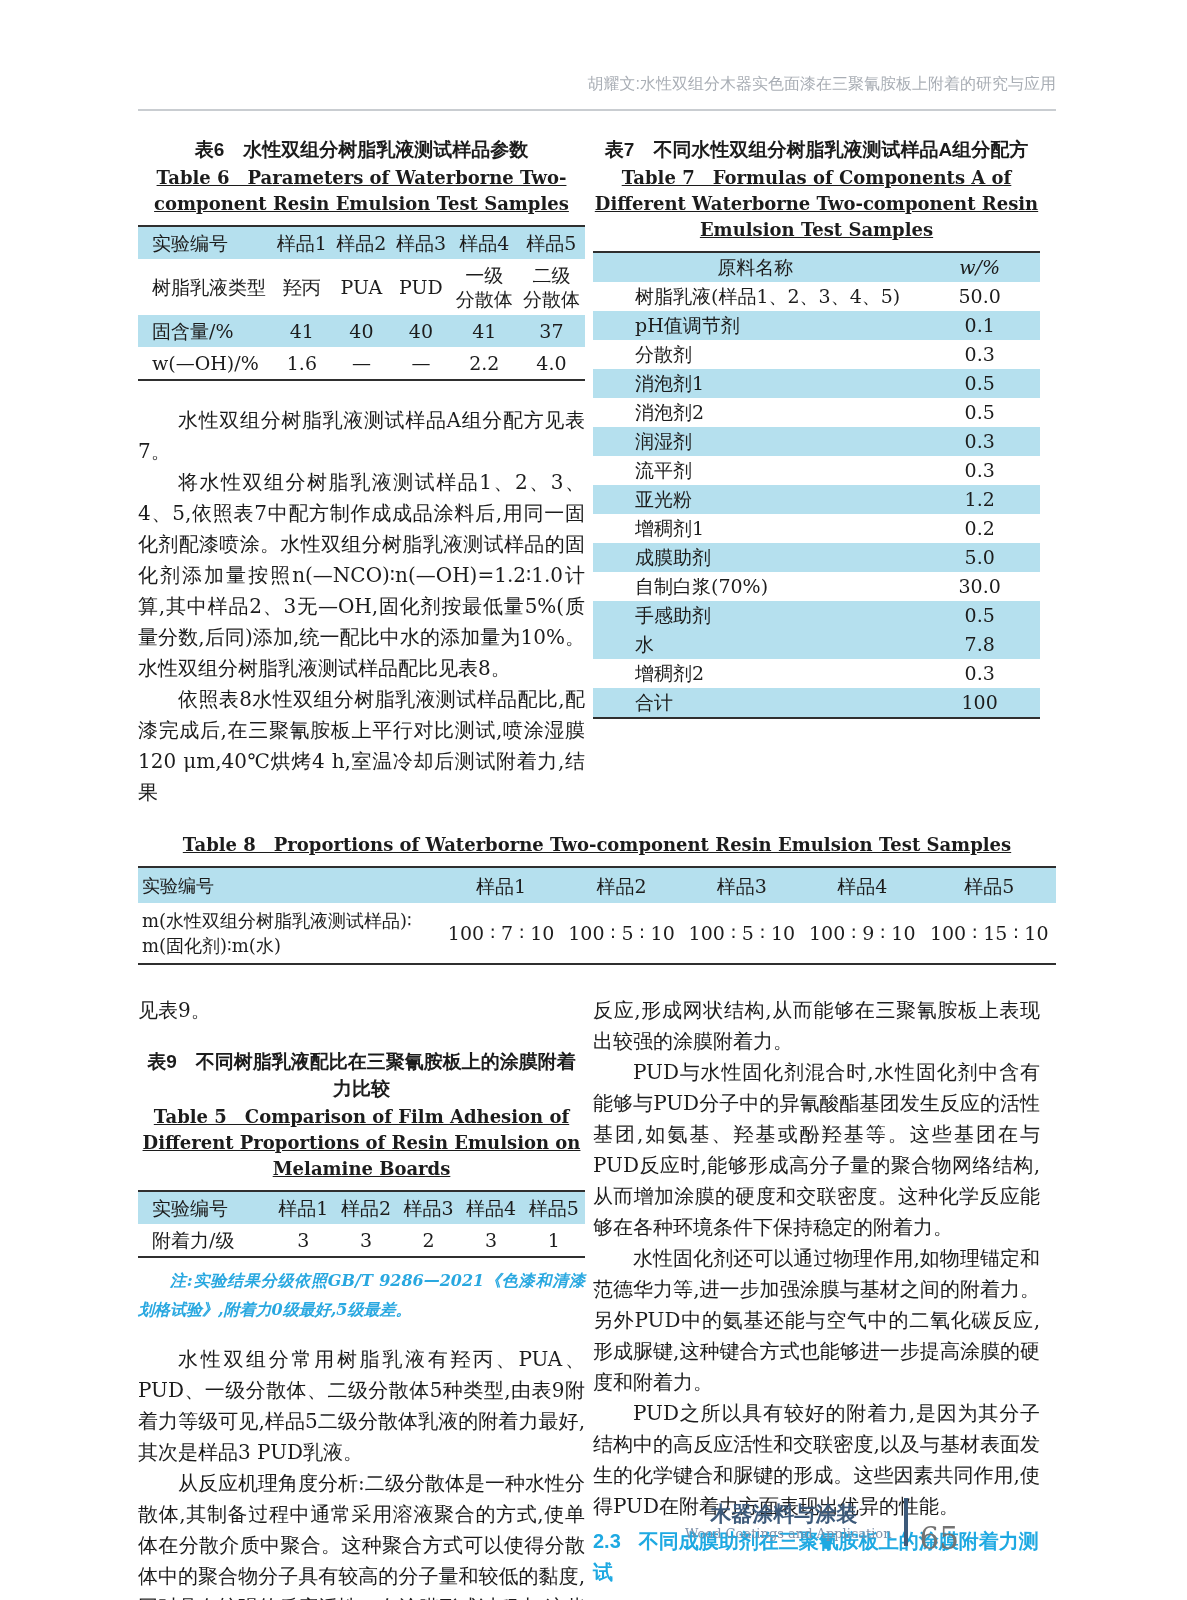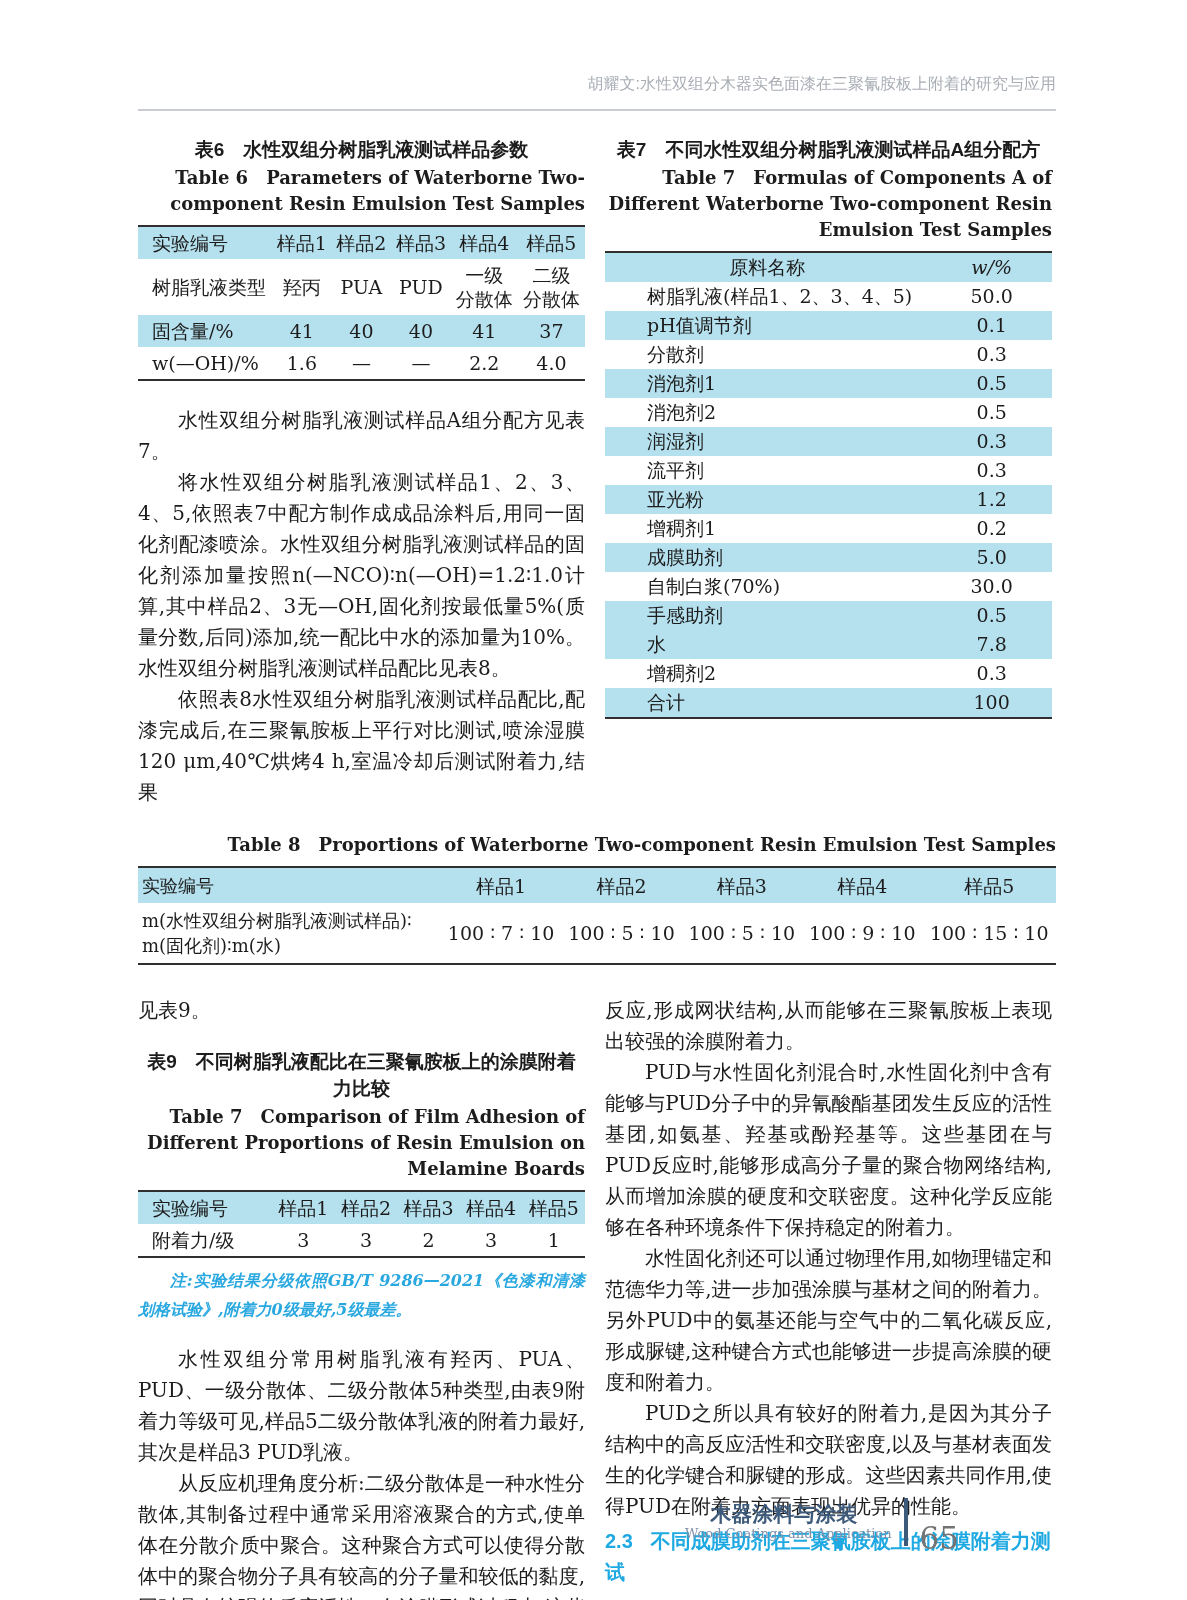--- a/index.html
+++ b/index.html
@@ -4,26 +4,26 @@
 <style>
   html,body{margin:0;padding:0;background:#ffffff;}
   .page{position:relative;width:1090px;height:1600px;background:#ffffff;overflow:hidden;
         font-family:"DejaVu Serif","Liberation Serif",serif;color:#1c1c1c;}
   
   .running-head{position:absolute;top:74px;left:138px;width:918px;text-align:right;
         color:#a9aeb5;font-size:16px;font-family:"Liberation Sans",sans-serif;
         padding-bottom:14px;border-bottom:2px solid #c9cdd1;}
   
   .content{position:absolute;top:132px;left:138px;width:918px;}
-  .cols{display:flex;gap:20px;}
+  .cols{display:flex;gap:8px;}
   .col{width:447px;flex:0 0 447px;}
   
   .tt-cn{font-family:"Liberation Sans",sans-serif;font-weight:bold;font-size:19px;
          line-height:27px;text-align:center;margin:4px 0 0;}
-  .tt-en{font-weight:bold;font-size:18px;line-height:26px;text-align:right;margin:2px 0 8px;}
+  .tt-en{font-weight:bold;font-size:18px;line-height:26px;text-align:center;margin:2px 0 8px;text-decoration:underline;}
   
   table{width:100%;border-collapse:collapse;border-top:2px solid #2f2f2f;border-bottom:2px solid #2f2f2f;}
   td{font-size:19px;text-align:center;padding:3px 2px;line-height:24px;vertical-align:middle;}
   .blue{background:#b5e0ee;}
   .wrap{white-space:pre-line;}
   
   .t6 td:first-child,.t9 td:first-child{text-align:left;padding-left:14px;width:30%;}
   .t6 td,.t9 td{padding-top:4px;padding-bottom:4px;}
   
   .t7 td{padding:2px 2px;line-height:25px;}
@@ -214,21 +214,21 @@
         </table>
     </div>
 
     <div class="cols cols-bottom">
 
       <div class="col">
         <div class="para">见表9。</div>
 
         <div class="t9-block">
           <div class="tt-cn">表9　不同树脂乳液配比在三聚氰胺板上的涂膜附着力比较</div>
-          <div class="tt-en">Table 7　Comparison of Film Adhesion of Different Proportions of Resin Emulsion on Melamine Boards</div>
+          <div class="tt-en">Table 5　Comparison of Film Adhesion of Different Proportions of Resin Emulsion on Melamine Boards</div>
           <table class="t9">
             <tbody>
                 <tr class="blue">
               <td>实验编号</td>
               <td>样品1</td>
               <td>样品2</td>
               <td>样品3</td>
               <td>样品4</td>
               <td>样品5</td>
             </tr>

